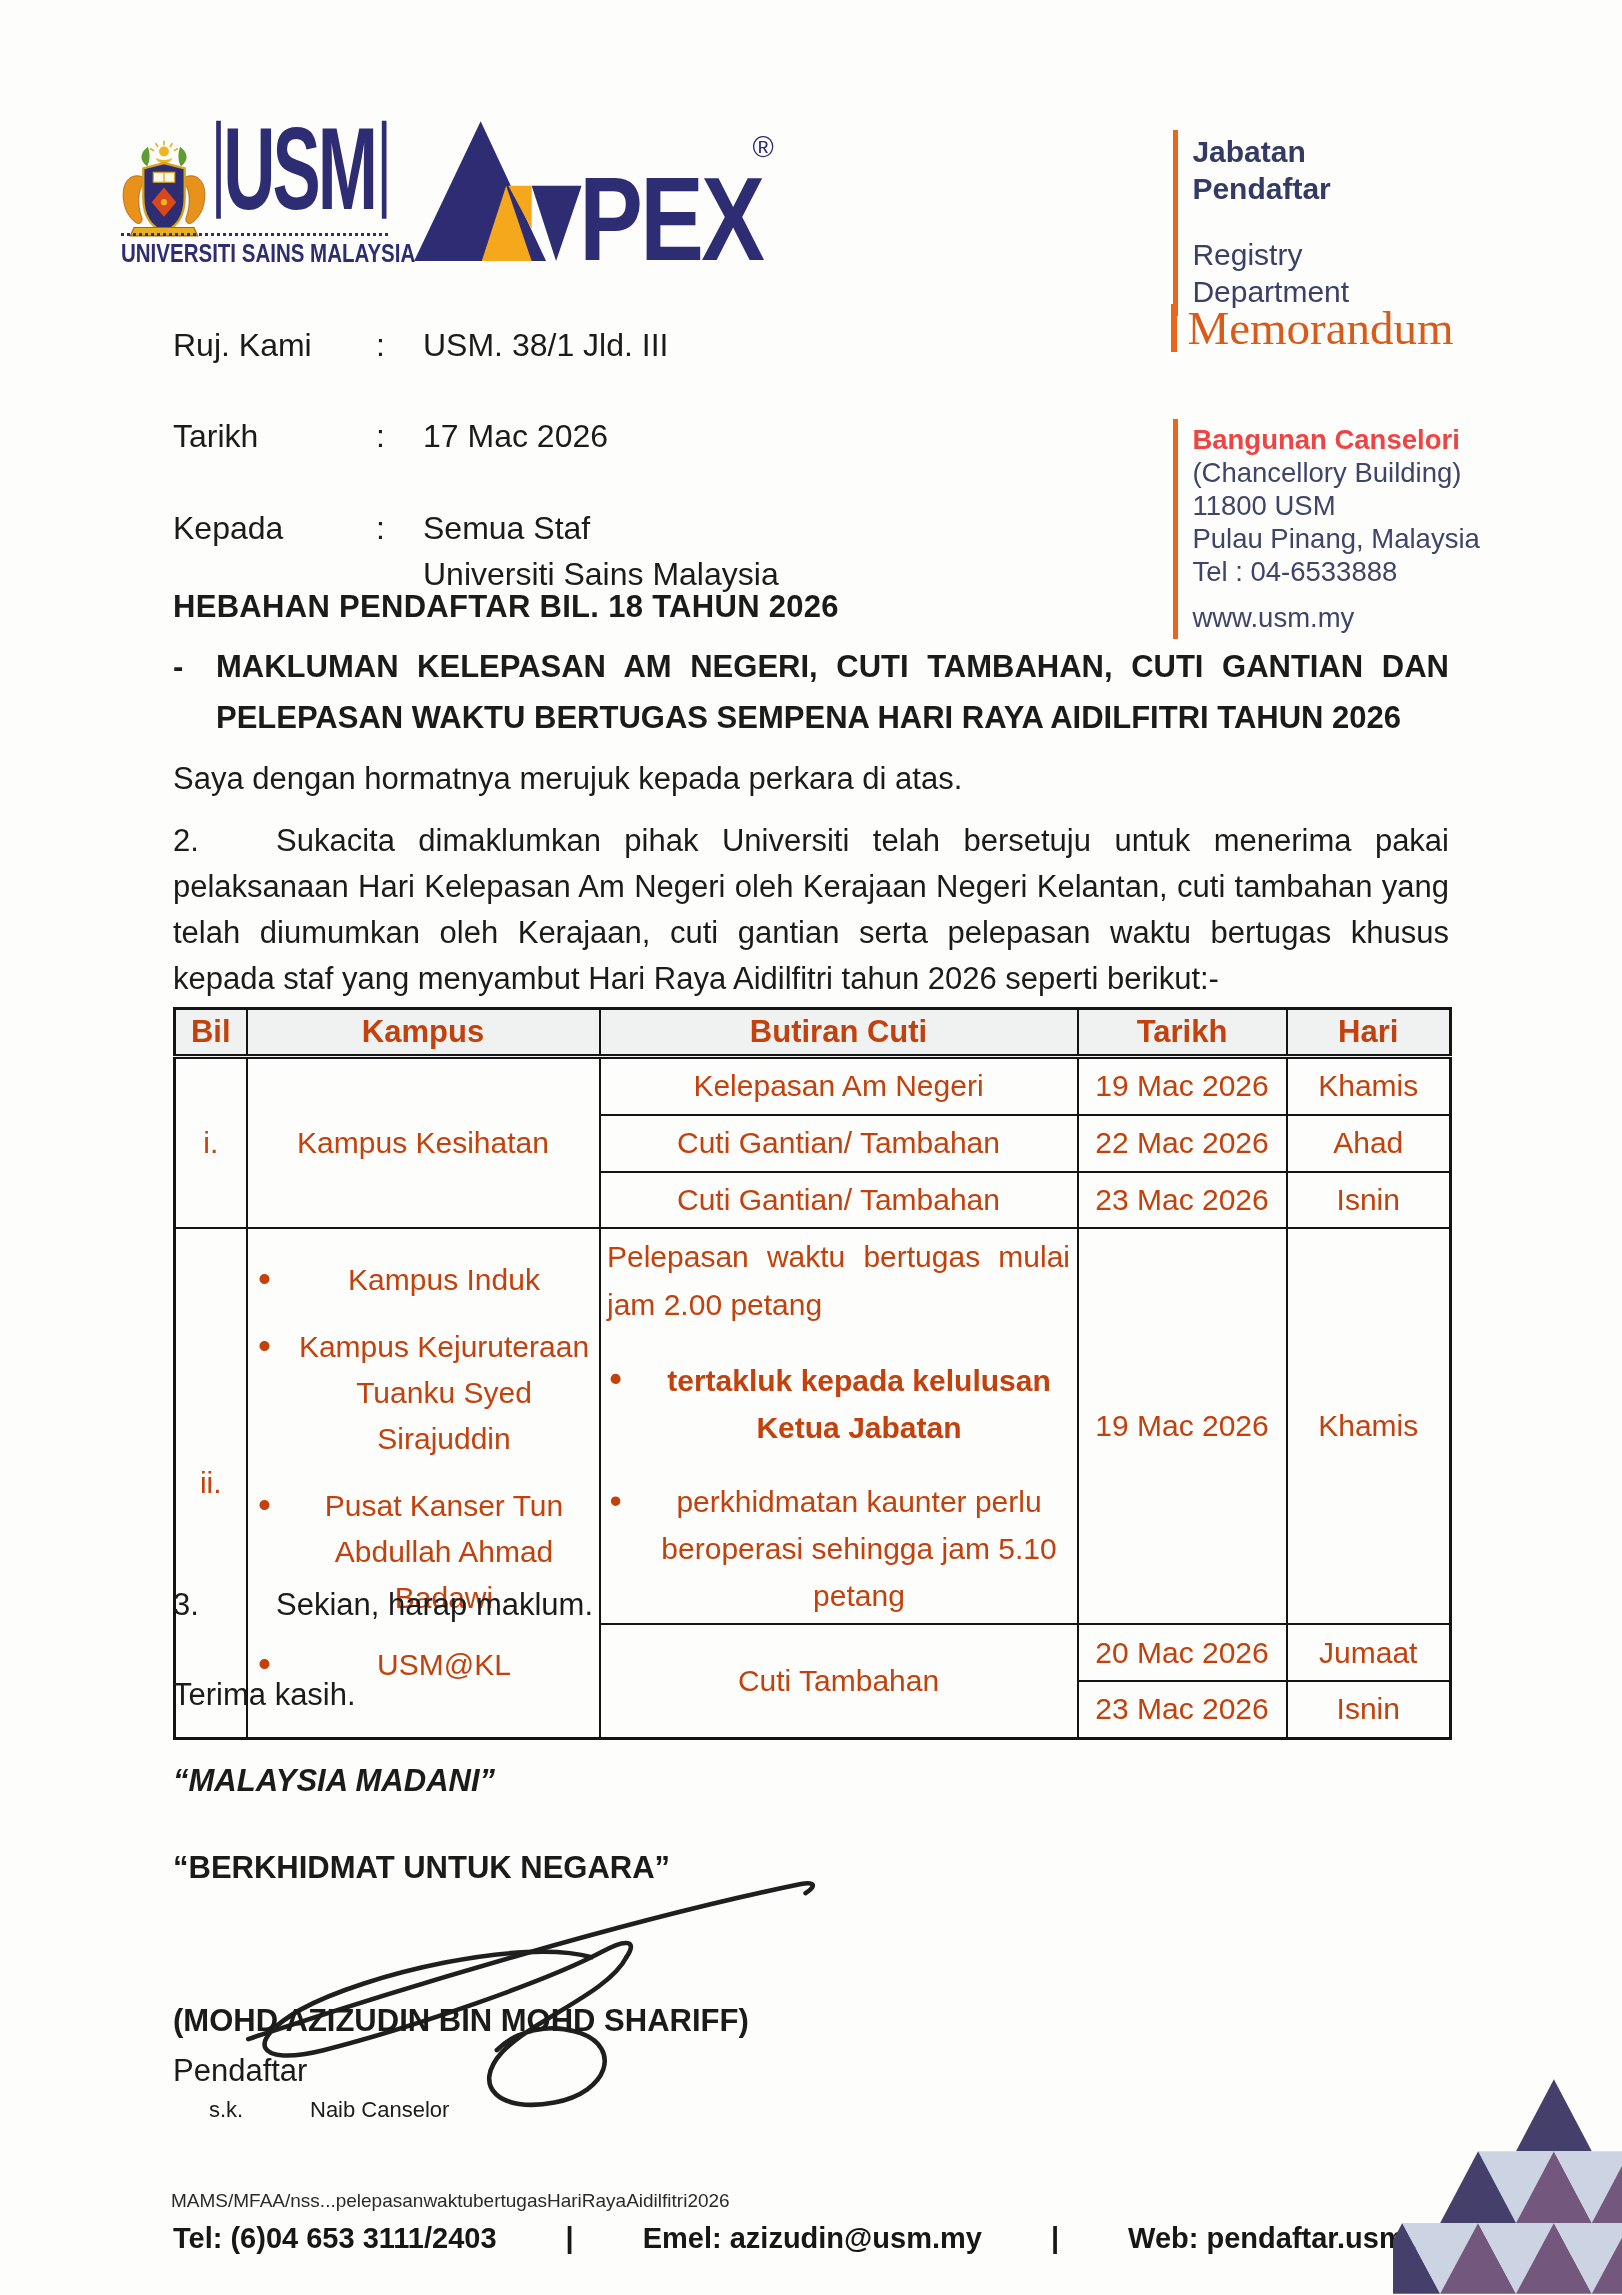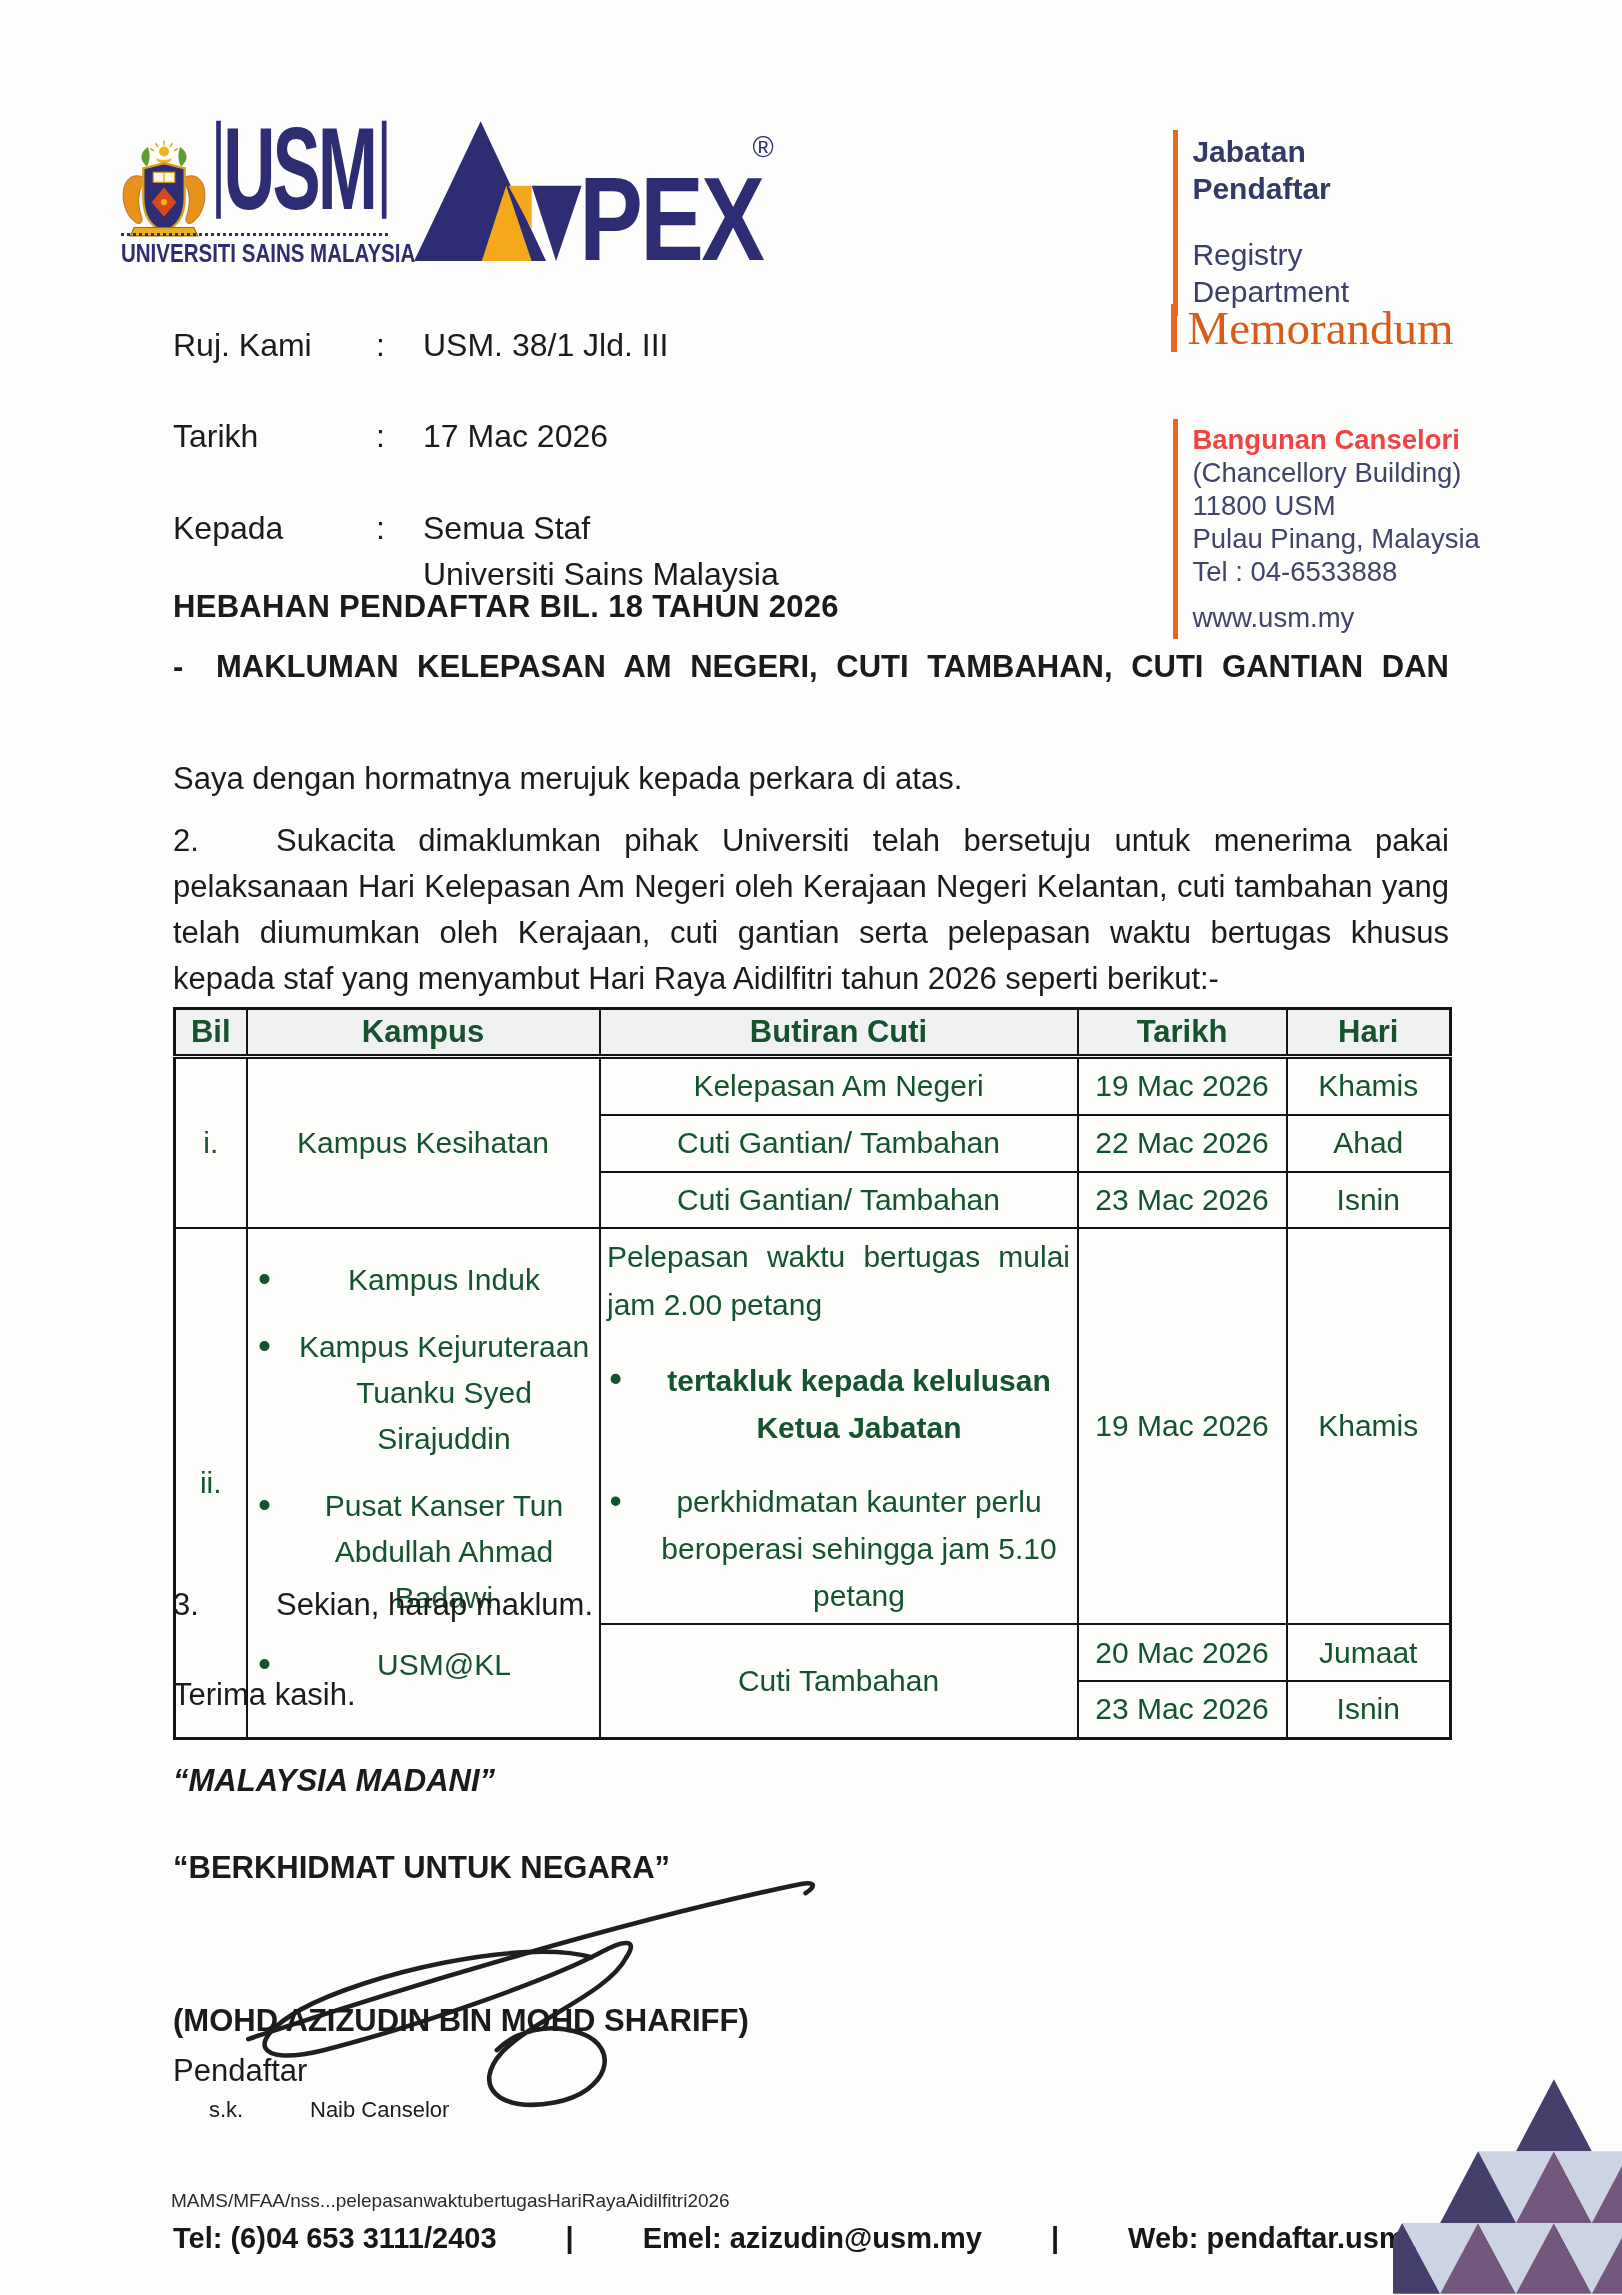--- a/index.html
+++ b/index.html
@@ -52,21 +52,21 @@
   .subject .l1{text-align:justify;text-align-last:justify;}
   .subject .l2{text-align:left;}
   .para{font-size:31px;line-height:46px;}
   .p1{left:173px;top:756px;width:1276px;}
   .p2{left:173px;top:818px;width:1276px;text-align:justify;}
   .pnum{display:inline-block;width:103px;}
 
   
   .holiday-table{
     left:173px;top:1007px;width:1276px;border-collapse:collapse;table-layout:fixed;
-    font-size:30px;color:#14532d;
+    font-size:30px;color:#c2410c;
   }
   .holiday-table th,.holiday-table td{border:2.6px solid #141414;}
   .holiday-table{border:3.9px solid #141414;}
   .holiday-table th{
     height:42px;background:#f0f1f1;font-weight:bold;font-size:31px;
     border-bottom:5.9px double #141414;text-align:center;
   }
   .holiday-table td{text-align:center;vertical-align:middle;padding:3.9px 6.5px;}
   .r-short td{height:47px;}
   .cell-top{vertical-align:top;padding-top:10.5px;}
@@ -187,20 +187,21 @@
       <div>Universiti Sains Malaysia</div>
     </div>
   </div>
 
   <div class="abs heading">HEBAHAN PENDAFTAR BIL. 18 TAHUN 2026</div>
 
   <div class="abs subject">
     <div class="inner">
       <span class="dash">-</span>
       <div class="l1">MAKLUMAN KELEPASAN AM NEGERI, CUTI TAMBAHAN, CUTI GANTIAN DAN</div>
+      <div class="l2">PELEPASAN WAKTU BERTUGAS SEMPENA HARI RAYA AIDILFITRI TAHUN 2026</div>
     </div>
   </div>
 
   <div class="abs para p1">Saya dengan hormatnya merujuk kepada perkara di atas.</div>
 
   <div class="abs para p2">
     <span class="pnum">2.</span><span>Sukacita dimaklumkan pihak Universiti telah bersetuju untuk menerima pakai pelaksanaan Hari Kelepasan Am Negeri oleh Kerajaan Negeri Kelantan, cuti tambahan yang telah diumumkan oleh Kerajaan, cuti gantian serta pelepasan waktu bertugas khusus kepada staf yang menyambut Hari Raya Aidilfitri tahun 2026 seperti berikut:-</span>
   </div>
 
   <table class="abs holiday-table">

